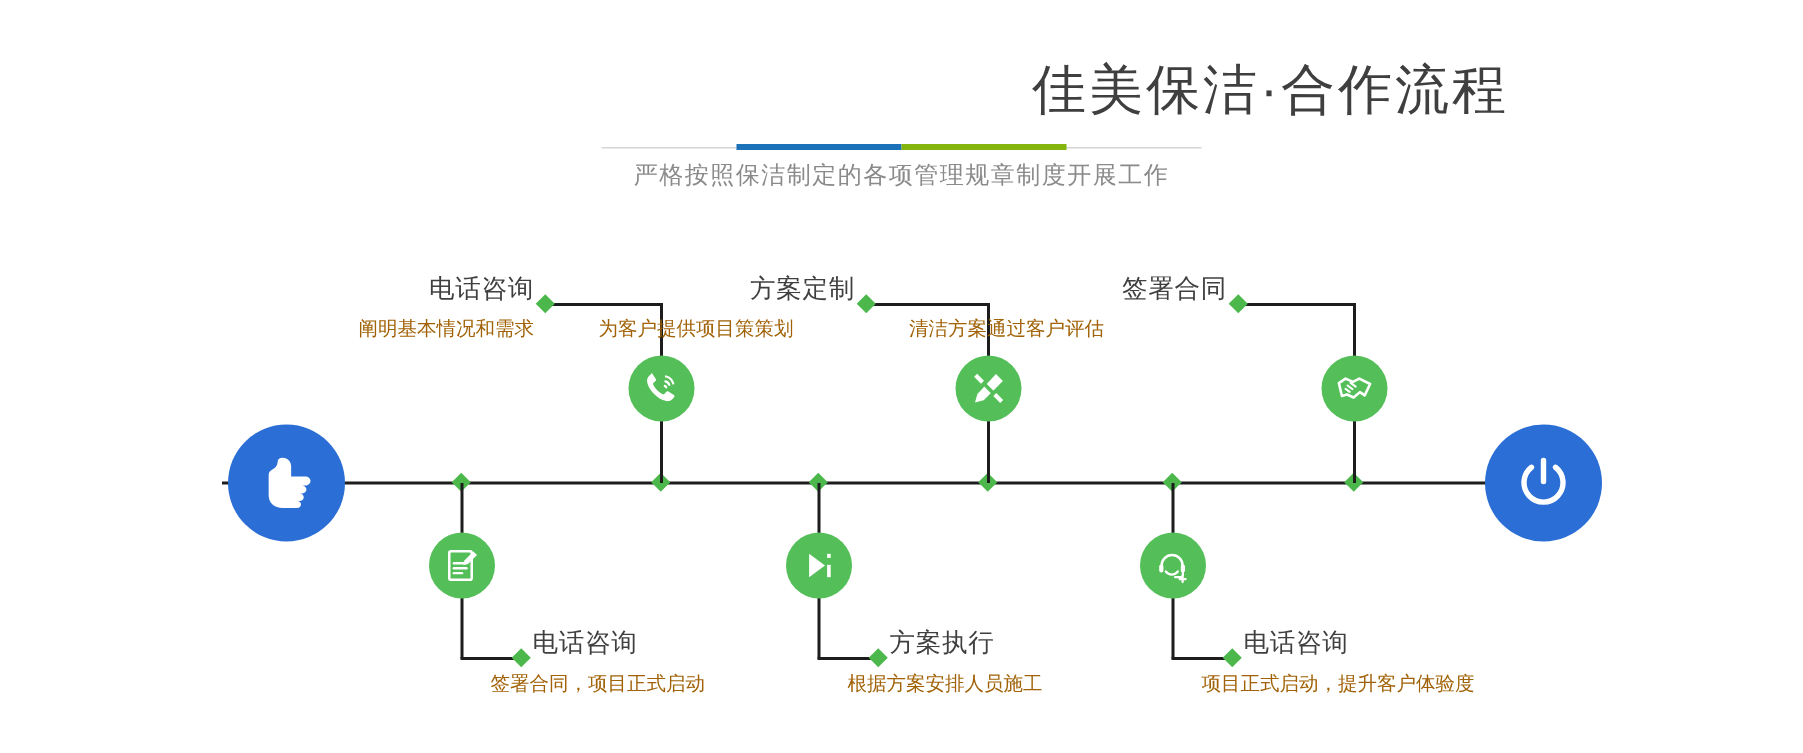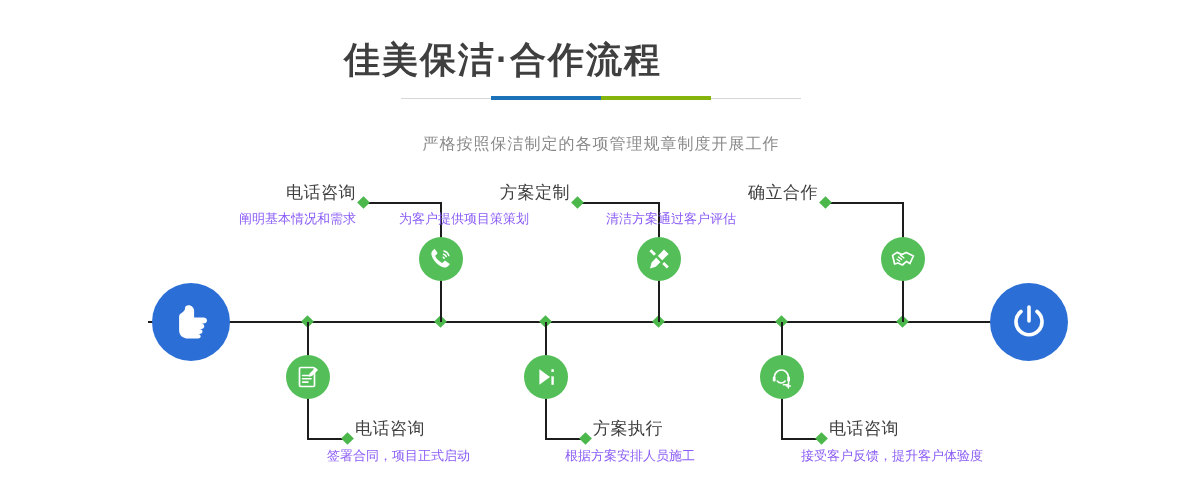--- a/index.html
+++ b/index.html
@@ -24,26 +24,26 @@
     left: 0;
     top: 0;
     width: 1202px;
     height: 150px;
   }
   .page-title {
     position: absolute;
     left: 0;
     top: 38px;
     width: 1006px;
-    text-align: center;
+    text-align: right;
     font-size: 36px;
     line-height: 44px;
     letter-spacing: 2px;
     color: #3f3f3f;
-    font-weight: bold;
+    font-weight: normal;
   }
   .divider {
     position: absolute;
     left: 401px;
     top: 96px;
     width: 400px;
     height: 5px;
   }
   .divider .rule {
     position: absolute;
@@ -72,21 +72,20 @@
   .page-subtitle {
     position: absolute;
     left: 0;
     top: 106px;
     width: 1202px;
     text-align: center;
     font-size: 16px;
     line-height: 24px;
     color: #8a8a8a;
     letter-spacing: 1px;
-    margin-top: 26px;
   }
 
   
   .timeline {
     position: absolute;
     left: 0;
     top: 150px;
     width: 1202px;
     height: 352px;
   }
@@ -150,21 +149,21 @@
     font-size: 17px;
     line-height: 20px;
     color: #3f3f3f;
     white-space: nowrap;
     letter-spacing: 0.5px;
   }
   .lbl-desc {
     position: absolute;
     font-size: 13px;
     line-height: 18px;
-    color: #8b5cf6;
+    color: #a16207;
     white-space: nowrap;
   }
   .lbl-title.r { text-align: right; }
 </style>
 </head>
 <body>
 
 <div id="page">
 
   <div class="header">
@@ -282,21 +281,21 @@
       <div class="hline" style="left:826px; top:52px; width:78px;"></div>
       <div class="diamond" style="left:821px; top:48px;"></div>
       <div class="node-icon" style="left:881px; top:87px;">
         <span>
           <svg width="26" height="26" viewBox="0 0 26 26" aria-hidden="true">
             <path d="M2.6 9.4 L7.0 6.4 L12.0 8.6 L16.2 6.4 L23.4 10.0 L19.8 17.6 L16.6 15.4 L12.4 19.0 L8.0 17.0 L4.6 18.0 Z" fill="none" stroke="#ffffff" stroke-width="1.7" stroke-linejoin="round"></path>
             <path d="M8.4 11.0 L11.6 13.4 M10.4 9.2 L13.8 11.8 M7.0 13.2 L9.8 15.2" stroke="#ffffff" stroke-width="1.4" stroke-linecap="round"></path>
           </svg>
         </span>
       </div>
-      <div class="lbl-title r" style="left:606px; top:33px; width:212px;">确立合作</div>
+      <div class="lbl-title r" style="left:606px; top:33px; width:212px;">签署合同</div>
       <div class="lbl-desc" style="left:606px; top:60px; width:212px; text-align:left;">清洁方案通过客户评估</div>
     </div>
 
     <div>
       <div class="diamond" style="left:777px; top:167px;"></div>
       <div class="vline" style="left:781px; top:172px; height:117px;"></div>
       <div class="hline" style="left:781px; top:288px; width:40px;"></div>
       <div class="diamond" style="left:817px; top:284px;"></div>
       <div class="node-icon" style="left:760px; top:205px;">
         <span>
@@ -305,17 +304,17 @@
             <rect x="3.8" y="12.4" width="2.8" height="5.2" rx="1.3" fill="#ffffff"></rect>
             <rect x="18.2" y="12.4" width="2.8" height="5.2" rx="1.3" fill="#ffffff"></rect>
             <path d="M19.6 17.6 L19.6 19.2 A1.6 1.6 0 0 1 18.0 20.8 L14.4 20.8" fill="none" stroke="#ffffff" stroke-width="1.5" stroke-linecap="round"></path>
             <path d="M8.2 17.0 A5.0 5.0 0 0 0 16.2 17.0" fill="none" stroke="#ffffff" stroke-width="1.5" stroke-linecap="round"></path>
             <line x1="19.4" y1="20.0" x2="19.4" y2="24.0" stroke="#ffffff" stroke-width="1.5" stroke-linecap="round"></line>
             <line x1="17.4" y1="22.0" x2="21.4" y2="22.0" stroke="#ffffff" stroke-width="1.5" stroke-linecap="round"></line>
           </svg>
         </span>
       </div>
       <div class="lbl-title" style="left:829px; top:269px;">电话咨询</div>
-      <div class="lbl-desc" style="left:801px; top:297px;">接受客户反馈，提升客户体验度</div>
+      <div class="lbl-desc" style="left:801px; top:297px;">项目正式启动，提升客户体验度</div>
     </div>
 
   </div>
 </div>
 
 </body></html>

